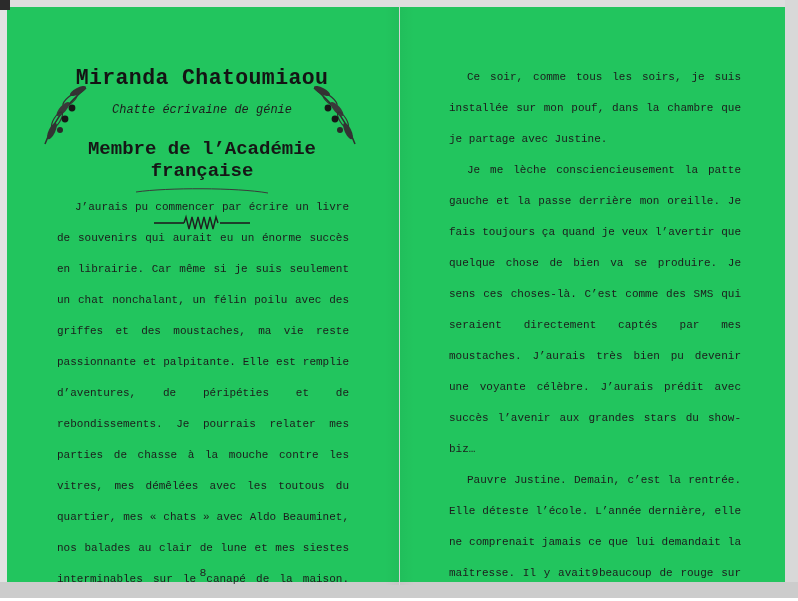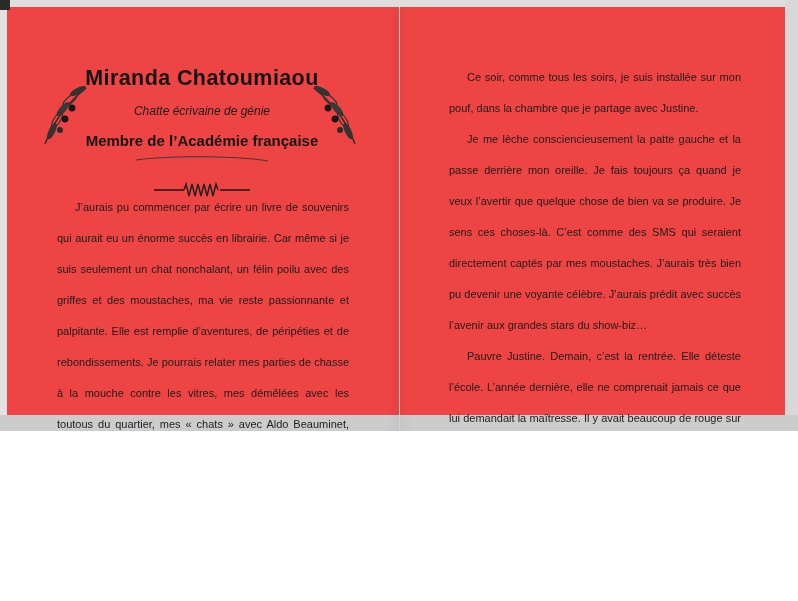--- a/index.html
+++ b/index.html
@@ -1,37 +1,37 @@
 <!DOCTYPE html>
 <html><head>
 <meta charset="utf-8">
 <style>
   html,body{margin:0;padding:0;background:#ffffff;}
   .screen{
-    position:relative;width:798px;height:431px;background:#ef4444;
-    font-family:Liberation Sans, sans-serif;color:#1c1c1c;
+    position:relative;width:798px;height:598px;background:#22c55e;
+    font-family:Liberation Mono, monospace;color:#1c1c1c;
     overflow:hidden;
   }
   
   .edge-top{position:absolute;left:0;top:0;width:798px;height:7px;background:#dedede;}
   .edge-left{position:absolute;left:0;top:0;width:7px;height:601px;background:#e2e2e2;}
   .edge-right{position:absolute;right:0;top:0;width:13px;height:601px;background:#d8d8d8;}
   .edge-bottom{position:absolute;left:0;bottom:0;width:798px;height:16px;background:#cccccc;}
   .corner-mark{position:absolute;left:0;top:0;width:10px;height:10px;background:#2b2b2b;}
   .gutter{position:absolute;left:399px;top:7px;width:1px;height:578px;background:#d4d4d4;}
   .gutter-shade{position:absolute;left:385px;top:7px;width:14px;height:578px;
     background:linear-gradient(to right, rgba(0,0,0,0), rgba(0,0,0,0.035));}
   .gutter-shade-r{position:absolute;left:400px;top:7px;width:14px;height:578px;
     background:linear-gradient(to left, rgba(0,0,0,0), rgba(0,0,0,0.03));}
 
   
   .header{position:absolute;left:38px;top:66px;width:328px;text-align:center;}
   .title{font-size:21.5px;letter-spacing:0.4px;color:#141414;margin:0;}
   .subtitle{font-style:italic;font-size:12px;margin-top:13px;color:#1d1d1d;}
-  .affiliation{font-weight:bold;font-size:15px;margin-top:14px;color:#161616;}
+  .affiliation{font-weight:bold;font-size:19px;margin-top:21px;color:#161616;}
   .flourish{margin-top:1px;}
   .divider{margin-top:12px;}
   .branch{position:absolute;top:82px;}
   .branch.left{left:34px;}
   .branch.right{left:308px;transform:scaleX(-1);}
 
   
   .body-text{position:absolute;width:292px;font-size:11px;line-height:31px;
     text-align:justify;}
   .body-left{left:57px;top:192px;}

